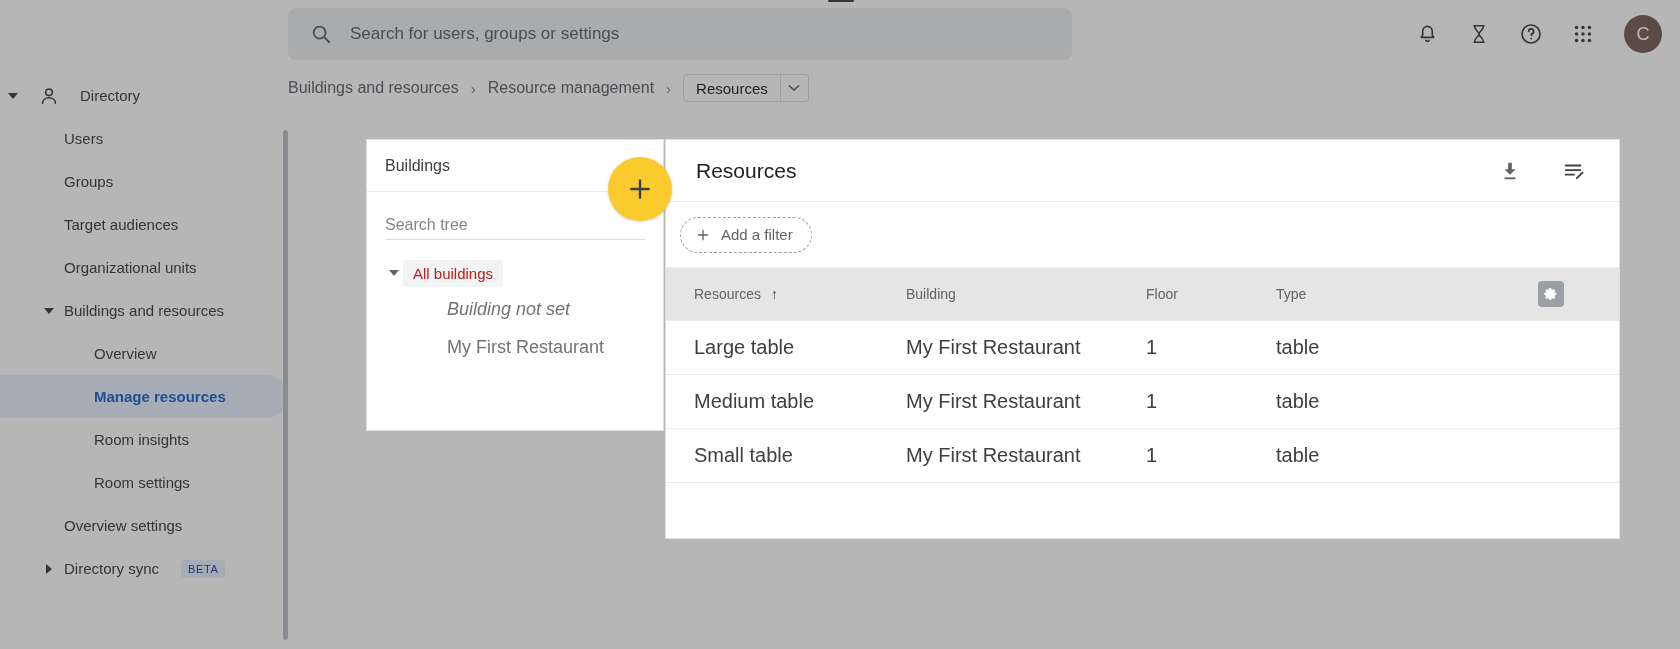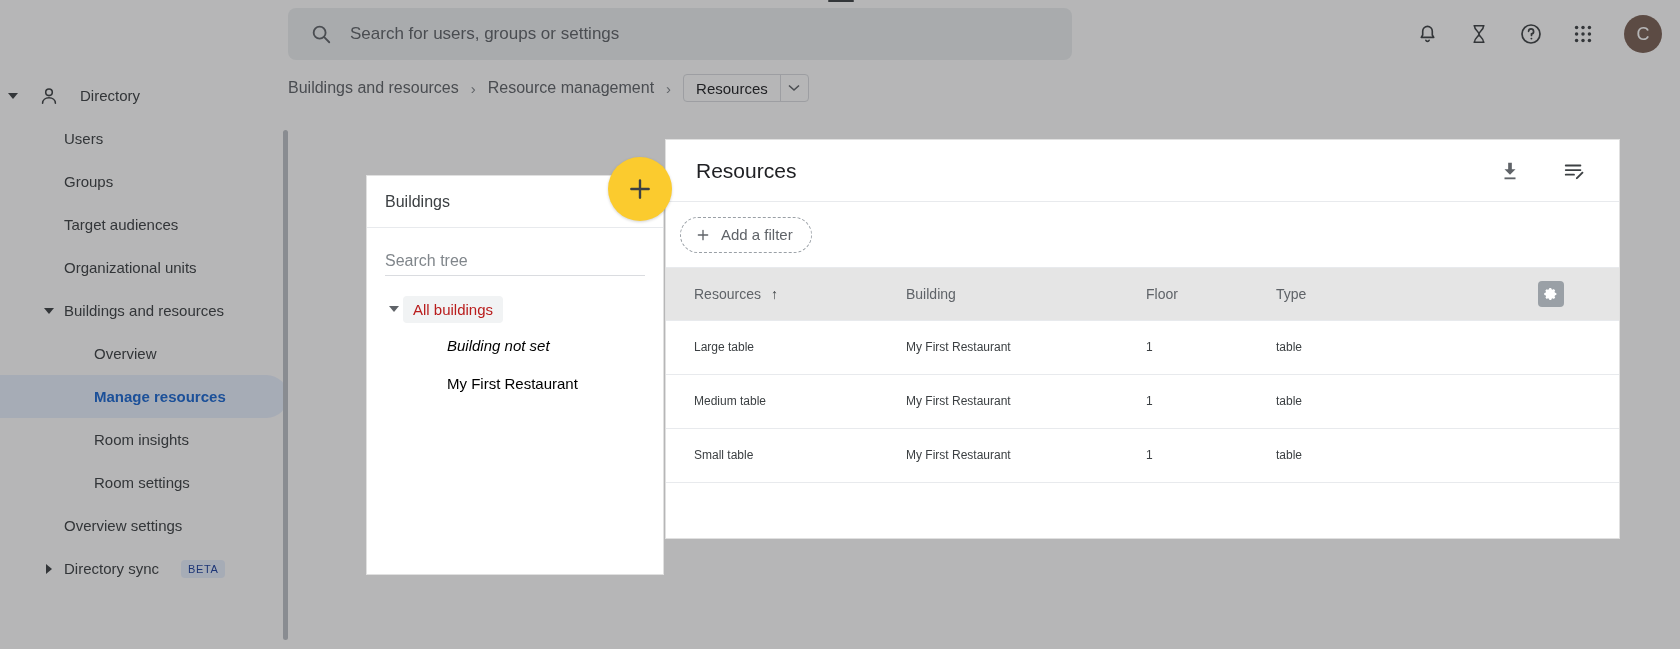--- a/index.html
+++ b/index.html
@@ -133,25 +133,24 @@
   .scrim {
     position: absolute; left: 0; top: 0;
     width: 1680px; height: 649px;
     background: rgba(32, 33, 36, 0.33);
     z-index: 40;
   }
 
   
   .buildings-panel {
     position: absolute; left: 366px; top: 139px;
-    width: 298px; height: 400px;
+    width: 298px; height: 292px;
     background: #ffffff;
     border: 1px solid #e0e0e0;
     z-index: 50;
-    margin-top: 36px;
   }
   .bp-head {
     height: 52px; display: flex; align-items: center;
     justify-content: space-between;
     padding: 0 18px 0 18px;
     border-bottom: 1px solid #e8eaed;
   }
   .bp-title { font-size: 16px; color: #3c4043; }
   .bp-collapse { cursor: pointer; color: #5f6368; display: flex; }
 
@@ -180,21 +179,21 @@
     border-left: 5px solid transparent; border-right: 5px solid transparent;
     border-top: 6px solid #5f6368;
   }
   .tree-chip {
     background: #f1f3f4; border-radius: 4px;
     padding: 5px 10px; font-size: 15px;
   }
   .tree-child {
     padding-left: 62px; height: 38px;
     display: flex; align-items: center;
-    font-size: 15px; color: #000000; cursor: pointer;
+    font-size: 18px; color: #737373; cursor: pointer;
   }
   .tree-child.italic { font-style: italic; }
 
   
   .fab {
     position: absolute; left: 608px; top: 157px;
     width: 64px; height: 64px; border-radius: 50%;
     background: #fbcb2e;
     display: flex; align-items: center; justify-content: center;
     z-index: 60; cursor: pointer;
@@ -235,21 +234,21 @@
   table.restable { width: 100%; border-collapse: collapse; table-layout: fixed; }
   table.restable th {
     background: #e5e5e5;
     height: 52px;
     font-weight: normal; font-size: 14px; color: #5f6368;
     text-align: left;
     border-bottom: 1px solid #e8eaed;
     padding: 0;
   }
   table.restable td {
-    height: 54px; font-size: 12px; color: #3c4043;
+    height: 54px; font-size: 20px; color: #3c4043;
     border-bottom: 1px solid #e8eaed;
     padding: 0;
   }
   .c-name  { width: 240px; padding-left: 28px !important; }
   .c-bld   { width: 240px; }
   .c-floor { width: 130px; }
   .c-type  { width: 180px; }
   .c-gear  { width: 120px; }
   .c-extra { width: 45px; }
 

